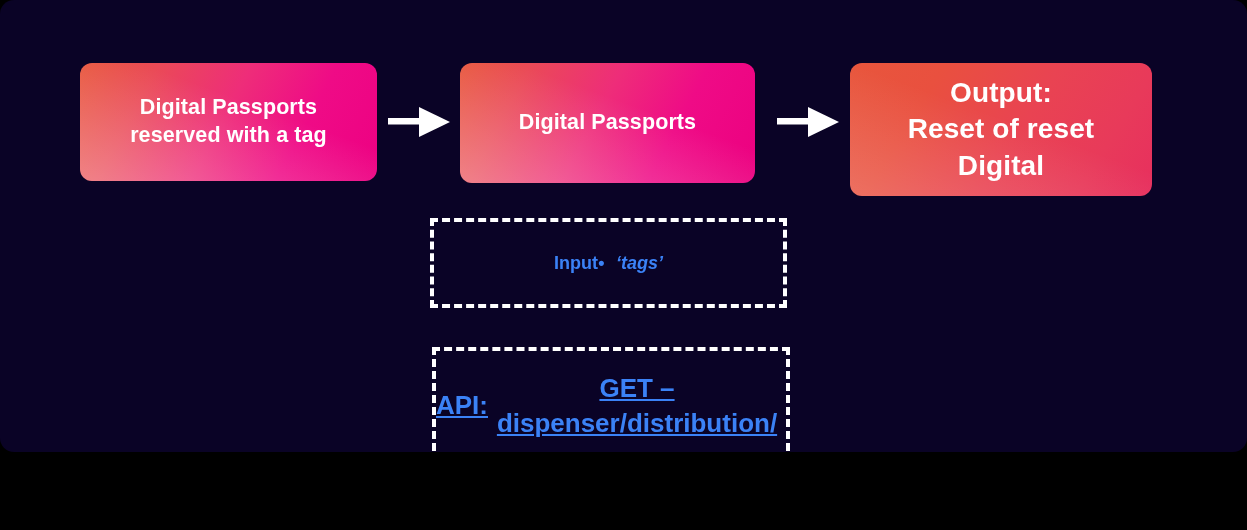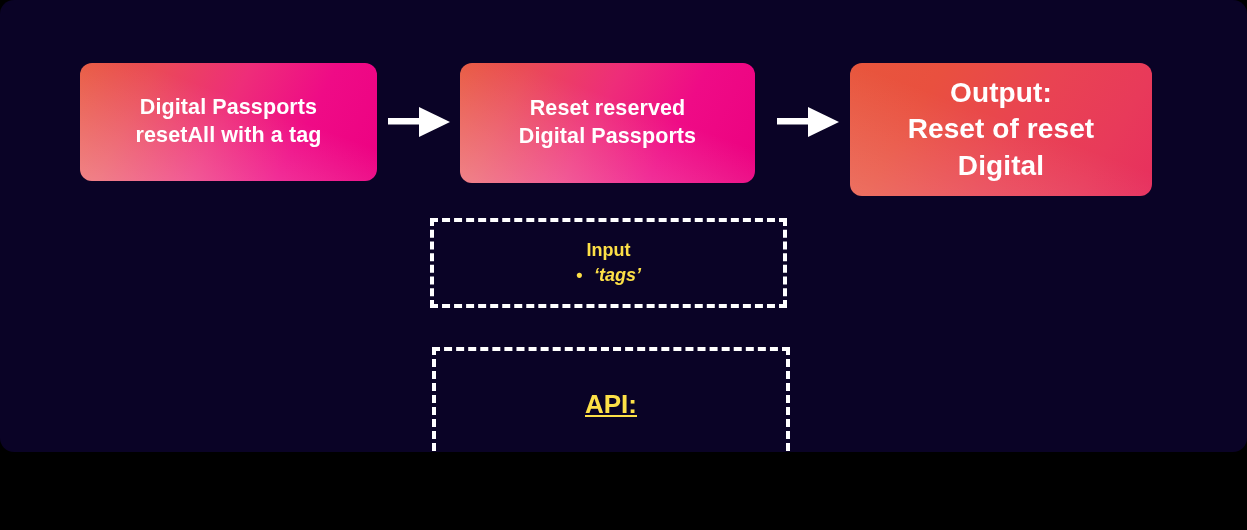--- a/index.html
+++ b/index.html
@@ -88,23 +88,23 @@
     height: 34px;
   }
   #arrow-1 { left: 388px; top: 105px; }
   #arrow-2 { left: 777px; top: 105px; }
 
   
   .note-box {
     position: absolute;
     box-sizing: border-box;
     border: 4px dashed #ffffff;
-    color: #fde047;
+    color: #3b82f6;
     display: flex;
-    flex-direction: column;
+    flex-direction: row;
     align-items: center;
     justify-content: center;
     text-align: center;
     font-weight: bold;
   }
   #box-input {
     left: 430px; top: 218px;
     width: 357px; height: 90px;
     font-size: 18px;
   }
@@ -132,34 +132,33 @@
   .api-lines { line-height: 1.35; margin-top: 2px; }
 </style>
 </head>
 <body>
 
 <div id="canvas" style="background: rgb(10, 3, 38);">
 
   <div class="proc-box" id="box-source">
     <div class="lines">
       <div>Digital Passports</div>
-      <div>resetAll with a tag</div>
+      <div>reserved with a tag</div>
     </div>
   </div>
 
   <div class="arrow" id="arrow-1">
     <svg viewBox="0 0 64 34" width="64" height="34" aria-hidden="true">
       <rect x="0" y="13" width="38" height="6.5" fill="#ffffff"></rect>
       <polygon points="31,2 62,17 31,32" fill="#ffffff"></polygon>
     </svg>
   </div>
 
   <div class="proc-box" id="box-action">
     <div class="lines">
-      <div>Reset reserved</div>
       <div>Digital Passports</div>
     </div>
   </div>
 
   <div class="arrow" id="arrow-2">
     <svg viewBox="0 0 64 34" width="64" height="34" aria-hidden="true">
       <rect x="0" y="13" width="38" height="6.5" fill="#ffffff"></rect>
       <polygon points="31,2 62,17 31,32" fill="#ffffff"></polygon>
     </svg>
   </div>
@@ -174,16 +173,17 @@
   <div class="note-box" id="box-input">
     <div class="note-title">Input</div>
     <ul class="note-bullets">
       <li>‘tags’</li>
     </ul>
   </div>
 
   <div class="note-box" id="box-api">
     <div class="note-title">API:</div>
     <div class="api-lines">
+      <div>GET – dispenser/distribution/</div>
     </div>
   </div>
 
 </div>
 
 </body></html>

